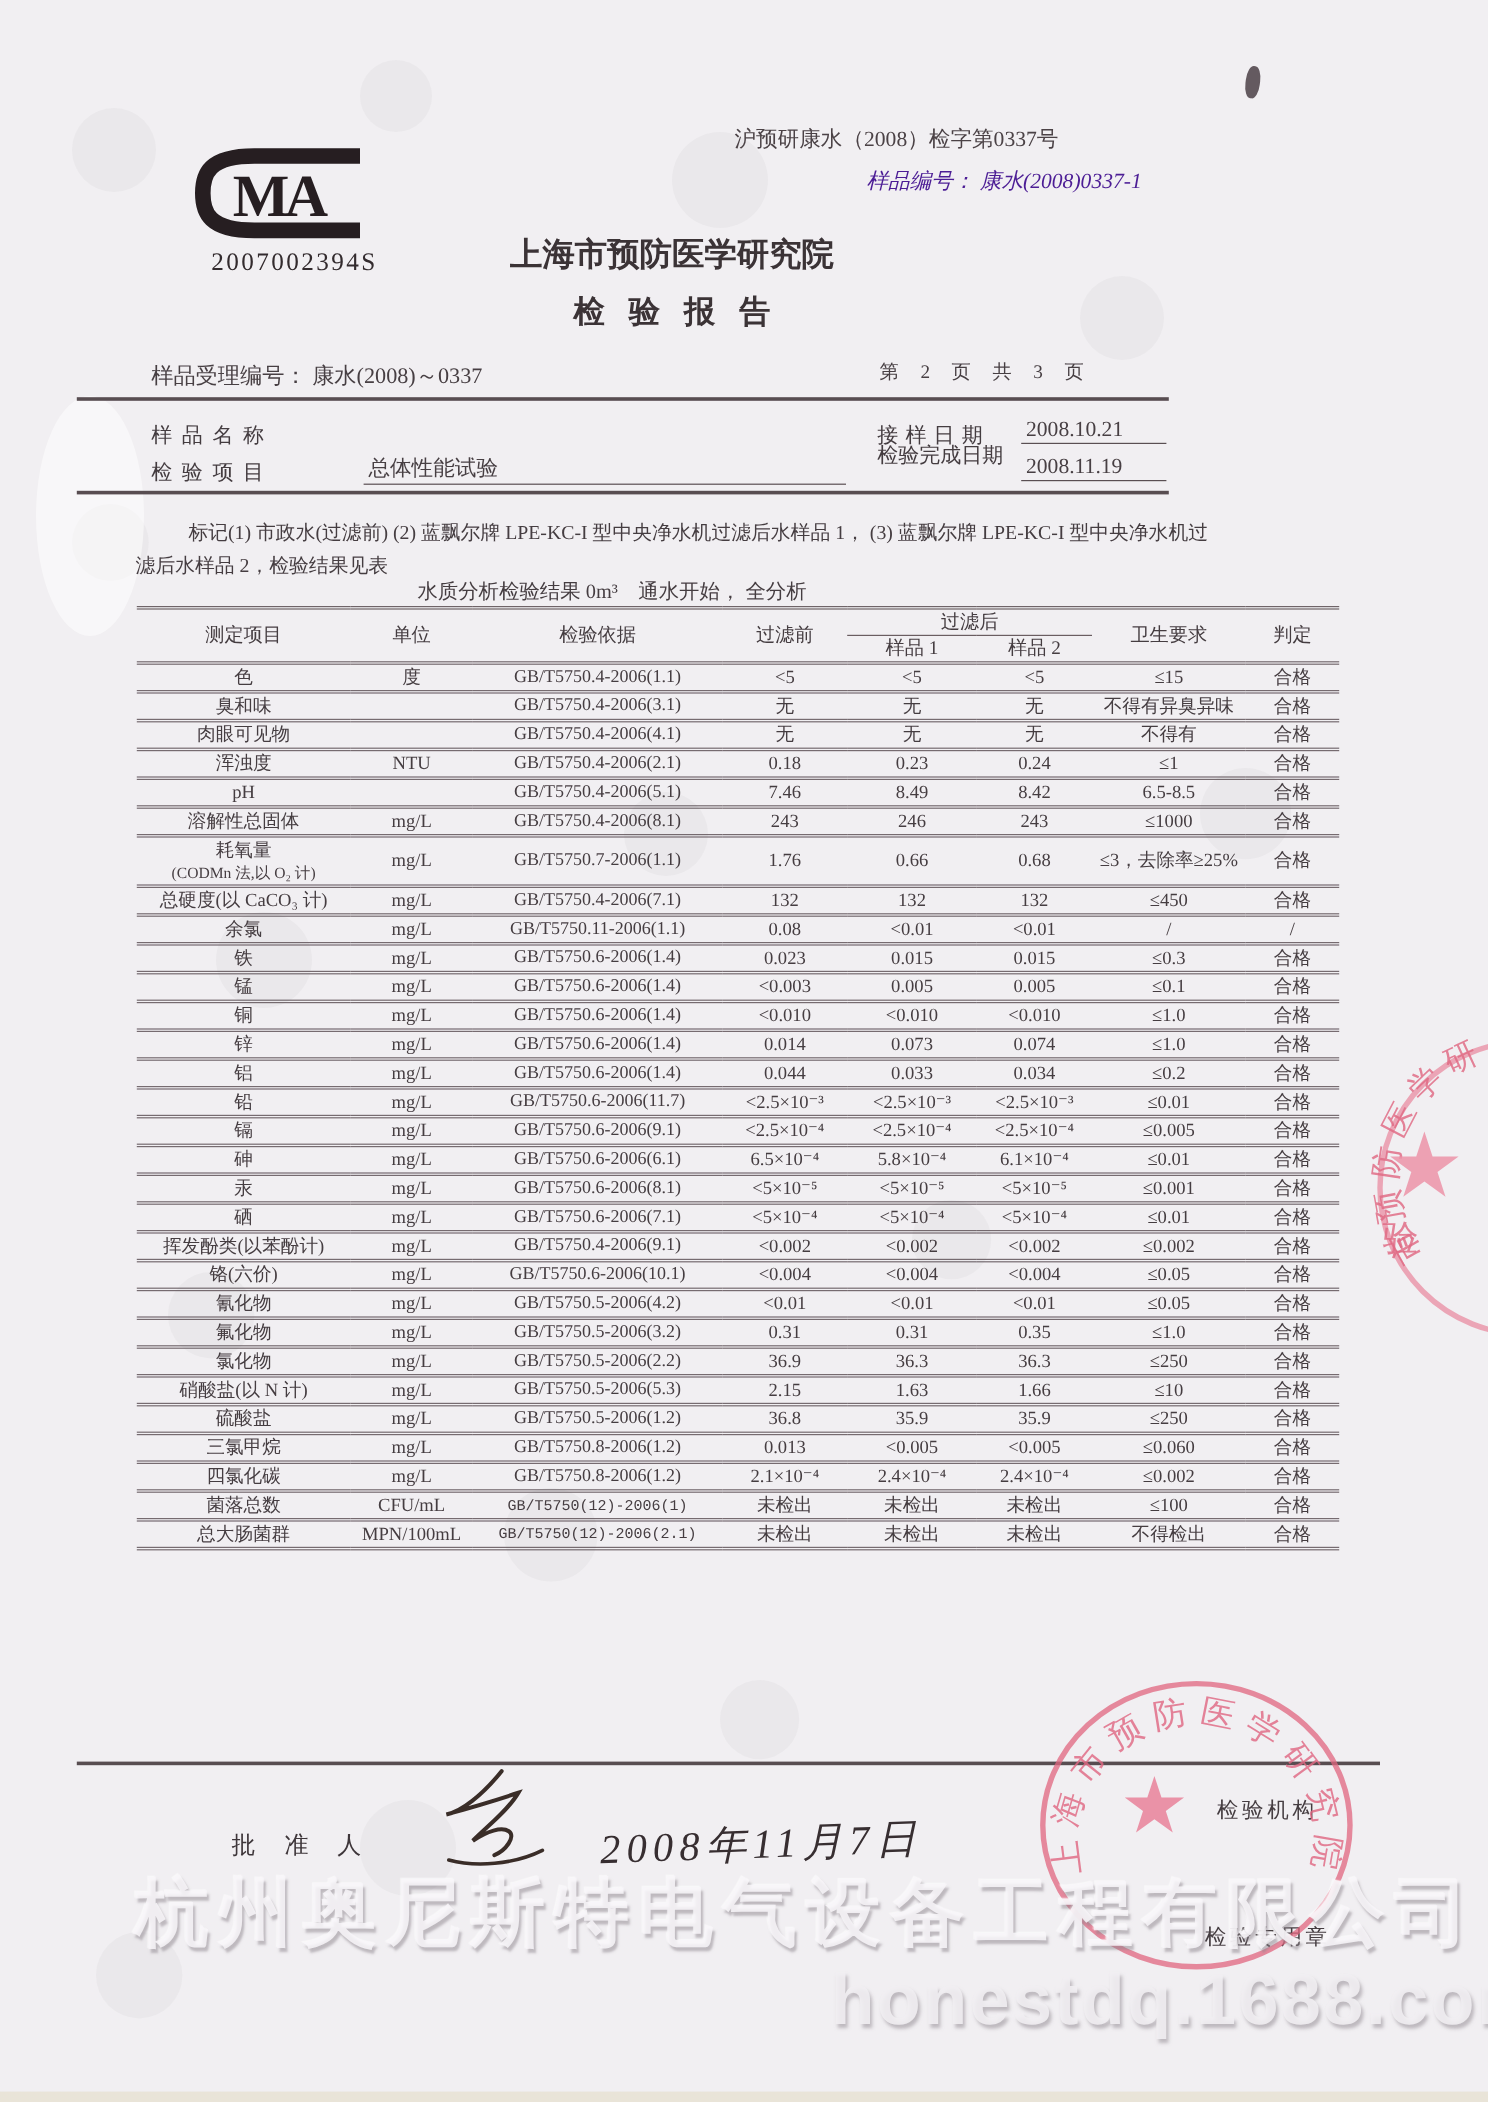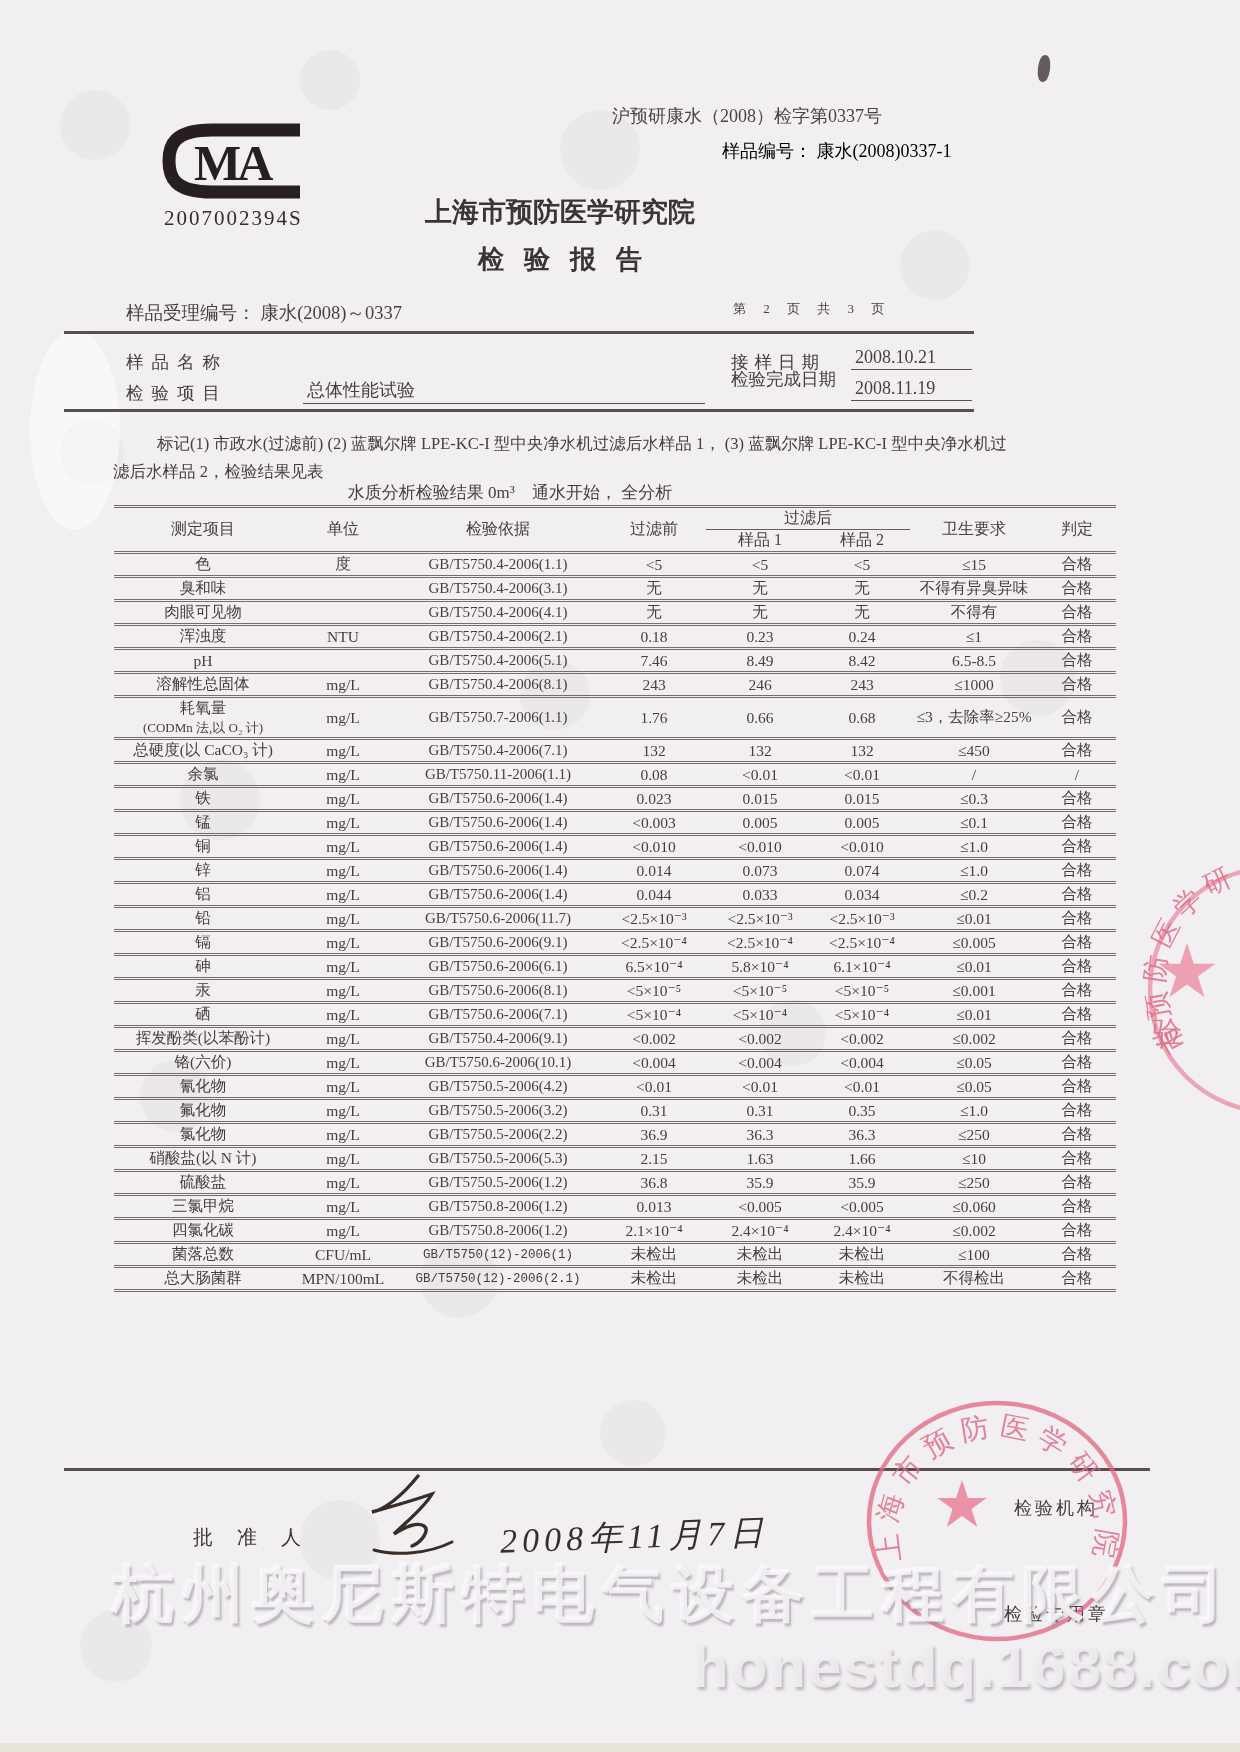--- a/index.html
+++ b/index.html
@@ -4,28 +4,28 @@
 <style>
   html,body{margin:0;padding:0;}
   body{width:1240px;height:1752px;background:#dddae0;}
   .page{position:relative;width:1240px;height:1752px;background:#f1eff2;overflow:hidden;
         font-family:"Liberation Serif","DejaVu Serif",serif;color:#473f43;}
   .abs{position:absolute;}
   .blob{position:absolute;border-radius:50%;background:rgba(125,115,125,0.05);}
   .blob.l{background:rgba(255,255,255,0.5);}
   
   .refno{left:612px;top:104px;font-size:18px;color:#4b4246;}
-  .sampno{left:722px;top:139px;font-size:18px;color:#000000;}
+  .sampno{left:722px;top:139px;font-size:18px;color:#4c1d95;font-style:italic;}
   .cma-svg{left:160px;top:118px;}
-  .cma-code{left:164px;top:206px;font-size:21px;letter-spacing:2px;color:#332b2e;}
+  .cma-code{left:176px;top:206px;font-size:21px;letter-spacing:2px;color:#332b2e;}
   .inst{left:320px;top:194px;width:480px;text-align:center;font-size:27px;font-weight:bold;color:#3b3336;}
   .rpt{left:320px;top:242px;width:480px;text-align:center;font-size:26px;font-weight:bold;
        letter-spacing:20px;text-indent:20px;color:#3b3336;}
   .accept{left:126px;top:300px;font-size:18.5px;}
-  .pageinfo{left:733px;top:300px;font-size:13px;letter-spacing:7px;}
+  .pageinfo{left:733px;top:300px;font-size:16px;letter-spacing:7px;}
   .rule{background:#584d51;height:2.5px;}
   .flabel{font-size:17.5px;letter-spacing:8px;color:#443c40;}
   .flabel2{font-size:17.5px;color:#443c40;}
   .fval{font-size:18px;border-bottom:1.6px solid #5a4f53;padding:0 2px 1px 4px;}
   
   .note{left:113px;top:430px;width:908px;font-size:16.5px;line-height:28px;text-indent:44px;color:#453d41;}
   .ttitle{left:110px;top:481px;width:800px;text-align:center;font-size:17px;color:#453d41;}
   table.results{position:absolute;left:114px;top:505px;width:1002px;border-collapse:collapse;
         font-size:15.5px;color:#453d41;border-top:3px double rgba(96,84,89,.9);}
   table.results th,table.results td{font-weight:normal;text-align:center;vertical-align:middle;

